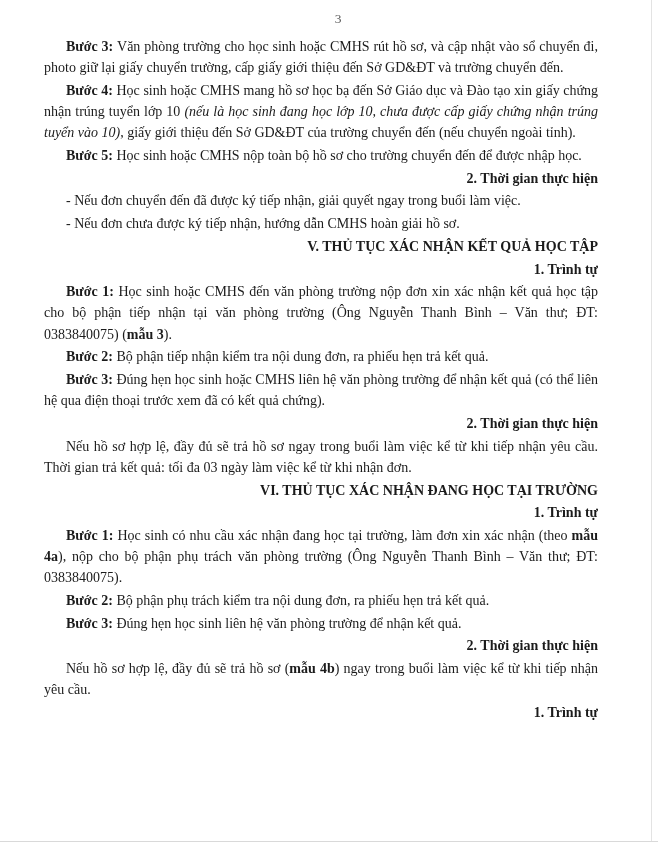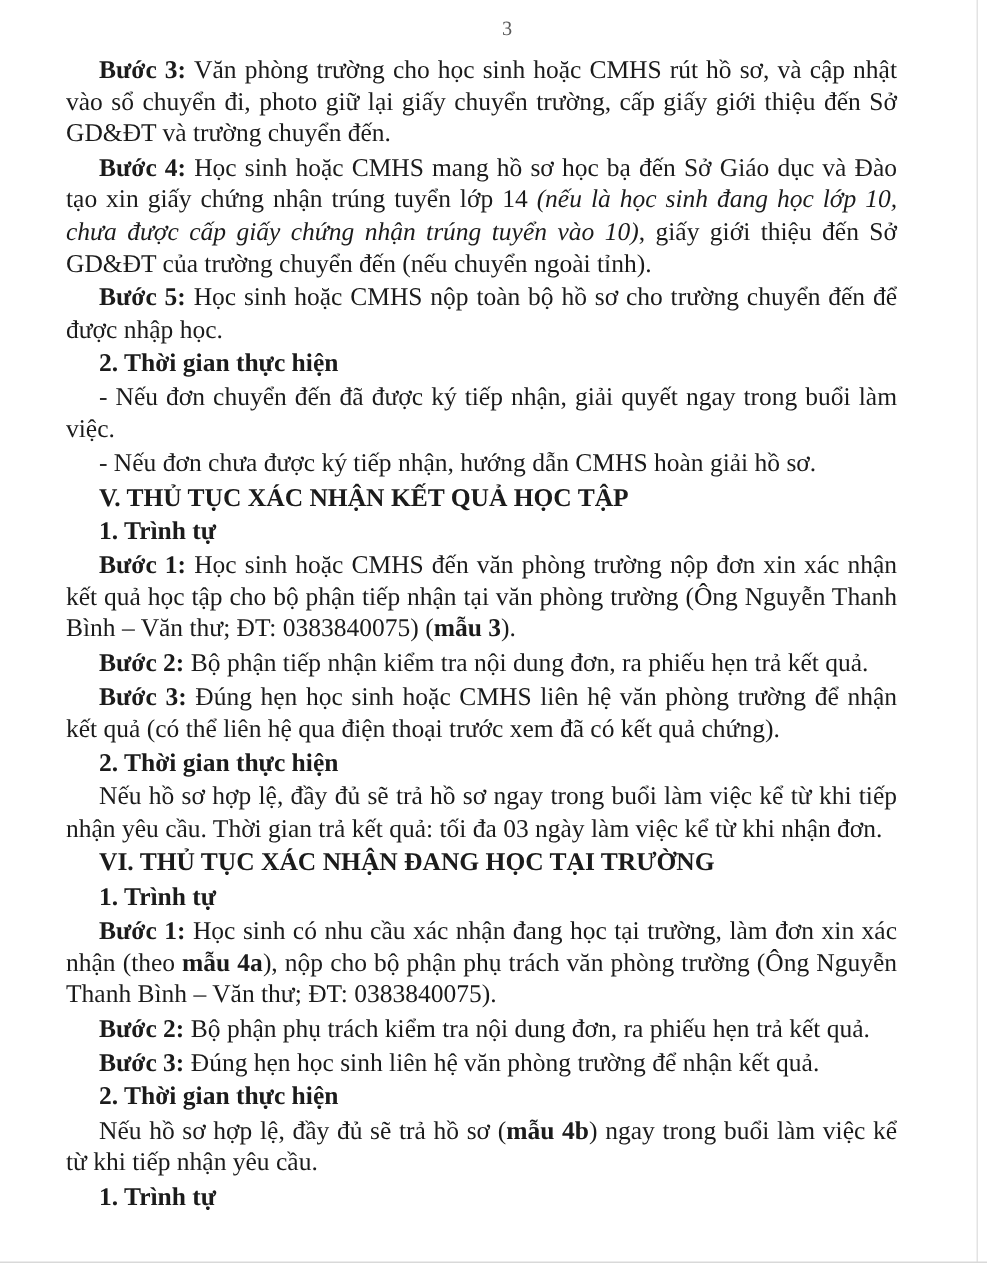--- a/index.html
+++ b/index.html
@@ -29,42 +29,42 @@
   .page-number {
     text-align: center;
     padding-left: 34px;        
     font-size: 13.5px;
     line-height: 18px;
     color: #595959;
     margin: 0 0 8px 0;
   }
   .para {
     margin: 0 0 1.5px 0;
-    font-size: 17px;
+    font-size: 14px;
     line-height: 21.2px;
     text-align: justify;
     text-indent: 22px;
     color: #1b1b1b;
   }
   .heading, .subheading {
-    text-align: left;
+    text-align: right;
     font-weight: bold;
   }
   .b { font-weight: bold; }
   .i { font-style: italic; }
 </style>
 </head>
 <body>
 
 <div class="page">
   <div class="content">
     <div class="page-number">3</div>
     <div id="doc-body">
         <p class="para"><span class="b ">Bước 3: </span><span class="">Văn phòng trường cho học sinh hoặc CMHS rút hồ sơ, và cập nhật vào sổ chuyển đi, photo giữ lại giấy chuyển trường, cấp giấy giới thiệu đến Sở GD&amp;ĐT và trường chuyển đến.</span></p>
-        <p class="para"><span class="b ">Bước 4: </span><span class="">Học sinh hoặc CMHS mang hồ sơ học bạ đến Sở Giáo dục và Đào tạo xin giấy chứng nhận trúng tuyển lớp 14 </span><span class="i">(nếu là học sinh đang học lớp 10, chưa được cấp giấy chứng nhận trúng tuyển vào 10)</span><span class="">, giấy giới thiệu đến Sở GD&amp;ĐT của trường chuyển đến (nếu chuyển ngoài tỉnh).</span></p>
+        <p class="para"><span class="b ">Bước 4: </span><span class="">Học sinh hoặc CMHS mang hồ sơ học bạ đến Sở Giáo dục và Đào tạo xin giấy chứng nhận trúng tuyển lớp 10 </span><span class="i">(nếu là học sinh đang học lớp 10, chưa được cấp giấy chứng nhận trúng tuyển vào 10)</span><span class="">, giấy giới thiệu đến Sở GD&amp;ĐT của trường chuyển đến (nếu chuyển ngoài tỉnh).</span></p>
         <p class="para"><span class="b ">Bước 5: </span><span class="">Học sinh hoặc CMHS nộp toàn bộ hồ sơ cho trường chuyển đến để được nhập học.</span></p>
         <p class="para subheading"><span class="b ">2. Thời gian thực hiện</span></p>
         <p class="para"><span class="">- Nếu đơn chuyển đến đã được ký tiếp nhận, giải quyết ngay trong buổi làm việc.</span></p>
         <p class="para"><span class="">- Nếu đơn chưa được ký tiếp nhận, hướng dẫn CMHS hoàn giải hồ sơ.</span></p>
         <p class="para heading"><span class="b ">V. THỦ TỤC XÁC NHẬN KẾT QUẢ HỌC TẬP</span></p>
         <p class="para subheading"><span class="b ">1. Trình tự</span></p>
         <p class="para"><span class="b ">Bước 1: </span><span class="">Học sinh hoặc CMHS đến văn phòng trường nộp đơn xin xác nhận kết quả học tập cho bộ phận tiếp nhận tại văn phòng trường (Ông Nguyễn Thanh Bình – Văn thư;  ĐT: 0383840075) (</span><span class="b ">mẫu 3</span><span class="">).</span></p>
         <p class="para"><span class="b ">Bước 2: </span><span class="">Bộ phận tiếp nhận kiểm tra nội dung đơn, ra phiếu hẹn trả kết quả.</span></p>
         <p class="para"><span class="b ">Bước 3: </span><span class="">Đúng hẹn học sinh hoặc CMHS liên hệ văn phòng trường để nhận kết quả (có thể liên hệ qua điện thoại trước xem đã có kết quả chứng).</span></p>
         <p class="para subheading"><span class="b ">2. Thời gian thực hiện</span></p>

